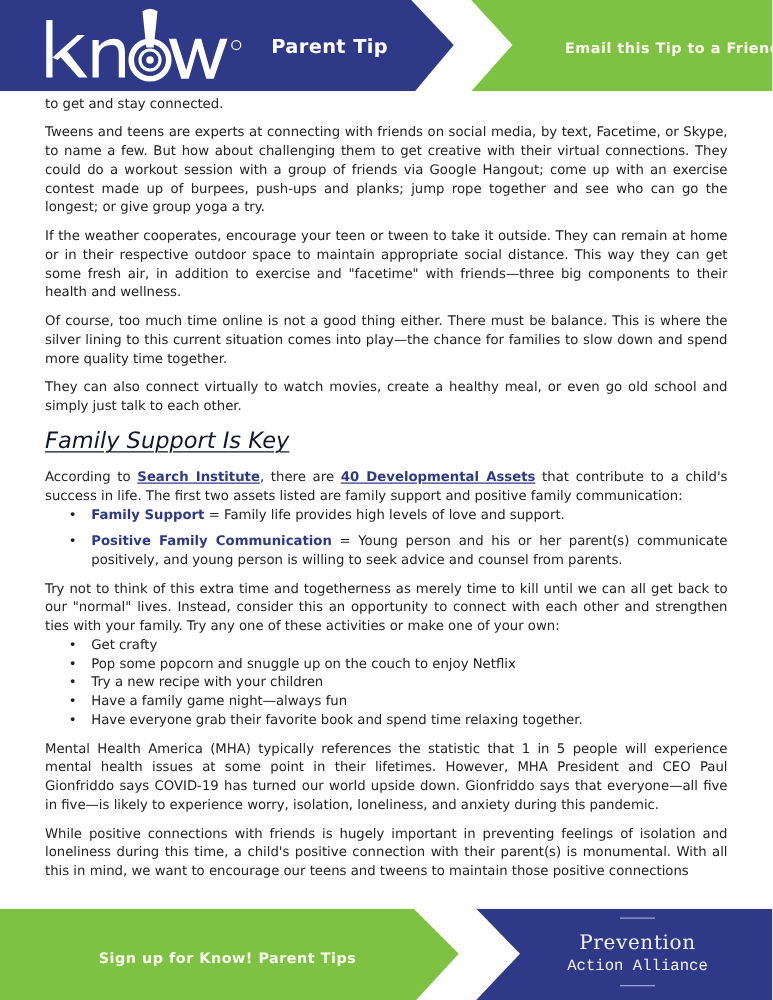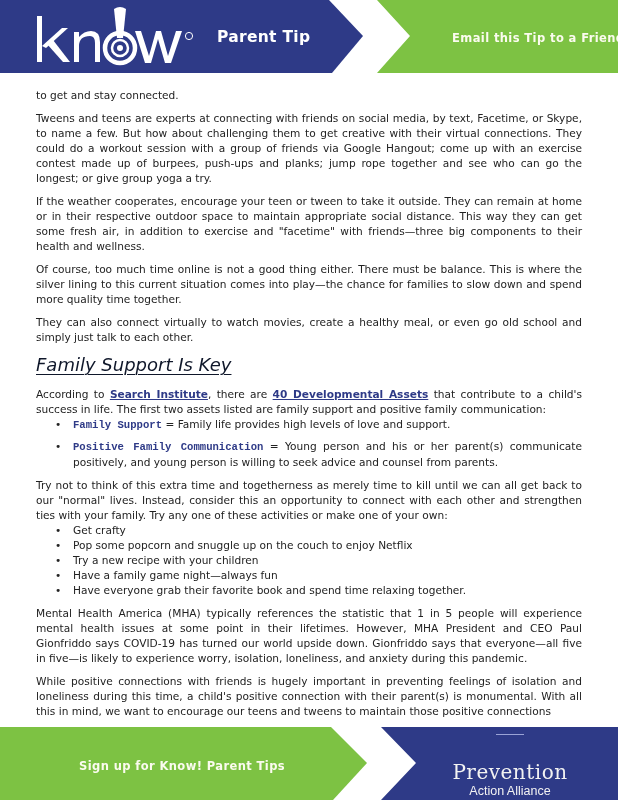--- a/index.html
+++ b/index.html
@@ -17,49 +17,49 @@
     font-family: "DejaVu Sans", sans-serif; font-weight: bold;
     font-size: 15.5px; color: #ffffff; letter-spacing: 0.3px;
     white-space: nowrap;
   }
   .email-tip {
     position: absolute; left: 452px; top: 31px;
     font-weight: bold; font-size: 11.5px; color: #fbfbef; letter-spacing: 0.4px;
     white-space: nowrap; cursor: pointer; text-decoration: none;
   }
   .content {
-    position: absolute; left: 36px; top: 88px; width: 546px;
+    position: absolute; left: 36px; top: 76px; width: 546px;
     font-size: 10.6px; line-height: 15px; color: #222;
   }
   .content p { margin: 0 0 8px 0; text-align: justify; }
   .content p.tight { margin-bottom: 0; }
   .heading {
     font-size: 18px; line-height: 24px; color: #0f172a; text-decoration: underline;
     text-decoration-thickness: 1px; text-underline-offset: 3px;
     margin: 4px 0 10px 0; font-weight: normal; font-style: italic;
   }
   .link { color: #2e3a87; text-decoration: underline; font-weight: bold; cursor: pointer; }
   ul.bullets { margin: 0 0 6px 0; padding: 0; list-style: none; }
   ul.bullets li { position: relative; padding-left: 37px; text-align: justify; }
   ul.bullets li::before {
     content: "•"; position: absolute; left: 19px; top: 0; color: #222;
   }
   ul.bullets.spaced li { margin-bottom: 6px; }
   ul.bullets.spaced li:last-child { margin-bottom: 8px; }
-  .term { color: #2e3a87; font-weight: bold; font-family: Liberation Mono, monospace; }
+  .term { color: #2e3a87; font-weight: bold; }
   .footer { position: absolute; left: 0; top: 727px; width: 618px; height: 75px; }
   .signup {
     position: absolute; left: 79px; top: 32px;
     font-weight: bold; font-size: 11.5px; color: #fbfbef; letter-spacing: 0.4px;
     white-space: nowrap; cursor: pointer;
   }
   .paa { position: absolute; left: 430px; top: 7px; width: 160px; text-align: center; color: #f2f2f2; }
   .paa .rule { width: 28px; height: 1px; background: #9aa3d6; margin: 0 auto; }
-  .paa .p1 { font-family: "DejaVu Serif", serif; font-size: 20px; line-height: 24px; margin-top: 25px; letter-spacing: 0.5px; }
-  .paa .p2 { font-family: Liberation Sans, sans-serif; font-size: 12.5px; line-height: 15px; margin-bottom: 7px; text-align: center; }
+  .paa .p1 { font-family: "DejaVu Serif", serif; font-size: 16px; line-height: 24px; margin-top: 7px; letter-spacing: 0.5px; }
+  .paa .p2 { font-family: Liberation Mono, monospace; font-size: 12.5px; line-height: 15px; margin-bottom: 7px; text-align: center; }
 </style>
 </head>
 <body>
 
 <div class="header">
   <svg width="618" height="73" viewBox="0 0 618 73">
     <polygon points="0,0 329,0 363,36 332,73 0,73" fill="#2e3a87"></polygon>
     <polygon points="377,0 618,0 618,73 377,73 410,36" fill="#7dc243"></polygon>
   </svg>
   <div class="logo">

